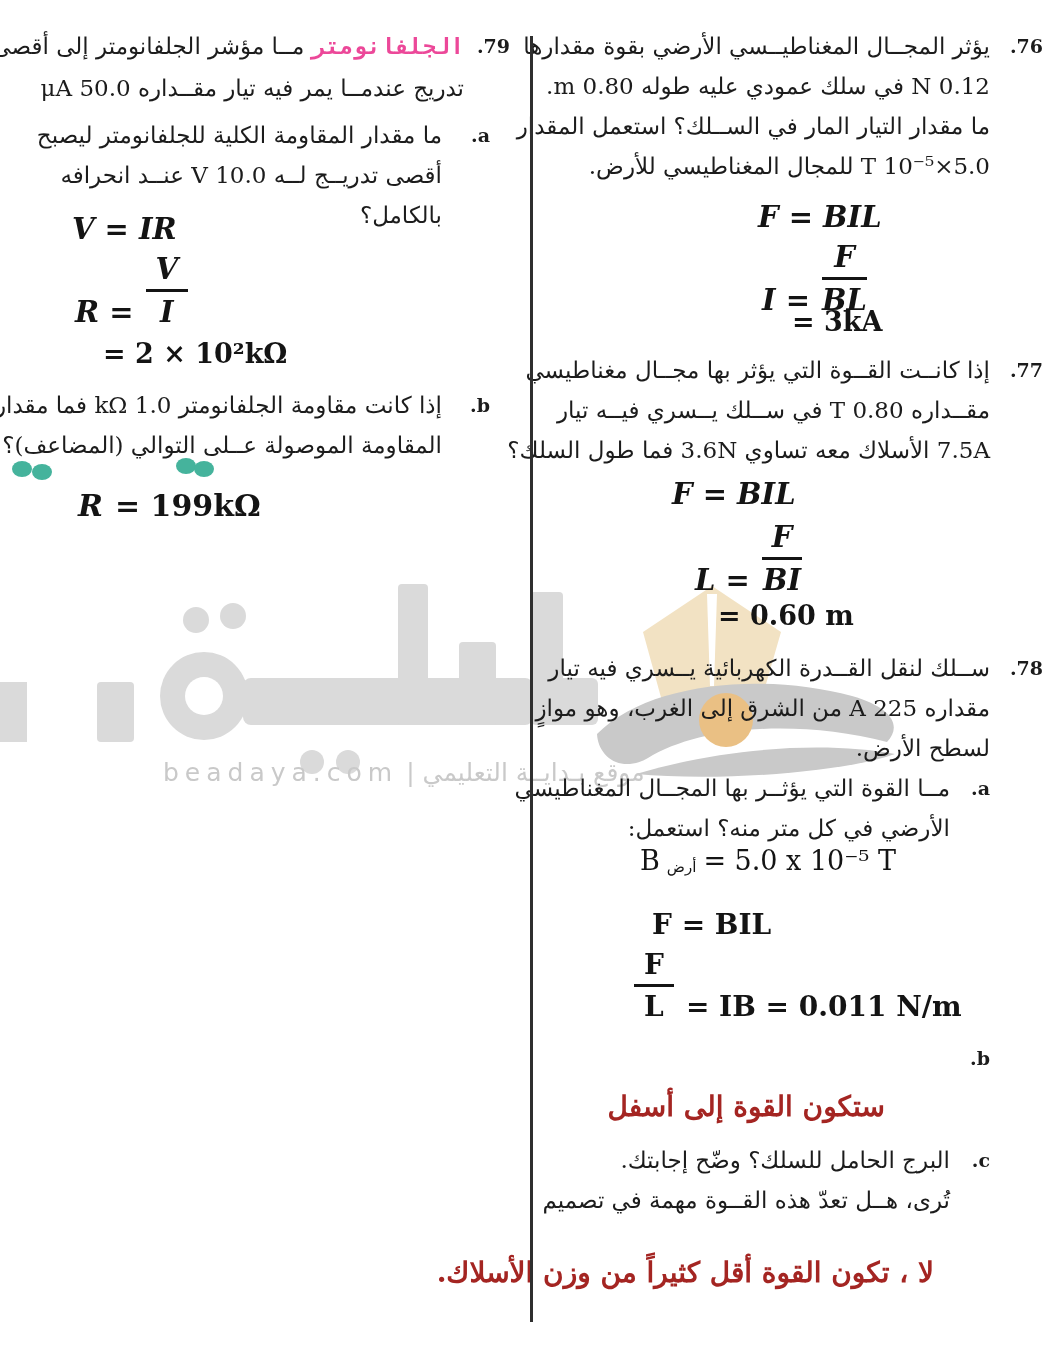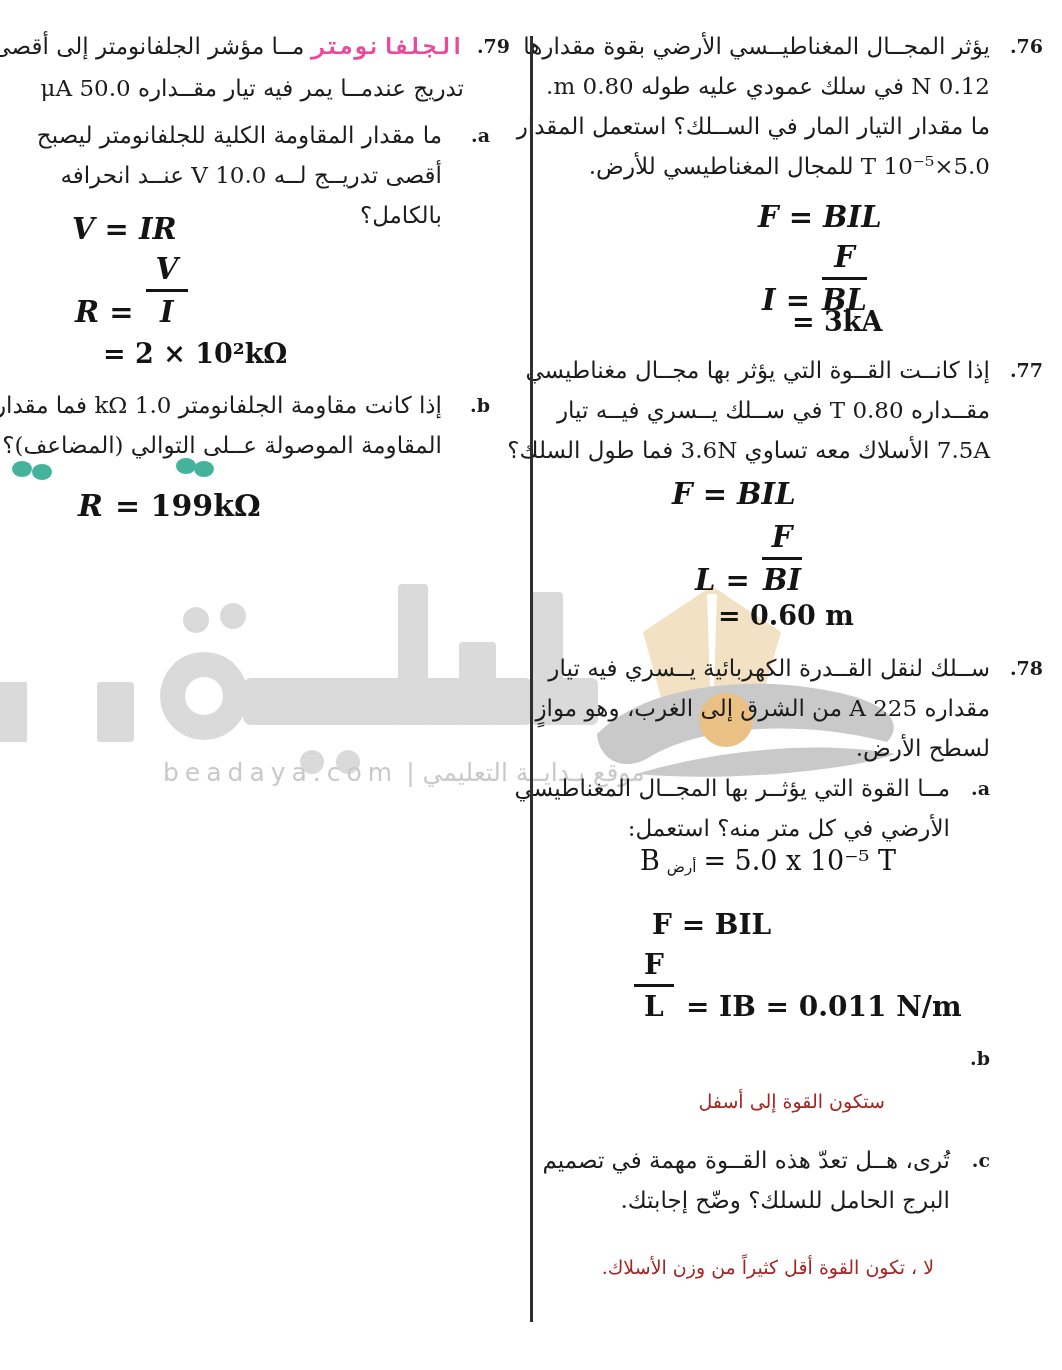--- a/index.html
+++ b/index.html
@@ -16,21 +16,21 @@
   .formula{position:absolute;display:flex;align-items:flex-end;gap:12px;color:#141414;z-index:2;
            font-family:"DejaVu Serif",serif;}
   .mi{font-style:italic;font-weight:bold;}
   .mr{font-weight:600;}
   .f29{font-size:29px;}
   .f27{font-size:27px;}
   .frac{display:inline-block;text-align:center;vertical-align:middle;}
   .num{display:block;border-bottom:3px solid #141414;padding:0 10px 3px;}
   .den{display:block;padding-top:3px;}
   .bsub{font-size:15px;vertical-align:-7px;padding:0 3px;}
-  .ans-red{position:absolute;font-weight:normal;font-size:19px;white-space:nowrap;direction:rtl;z-index:2;
+  .ans-red{position:absolute;font-weight:bold;font-size:28px;white-space:nowrap;direction:rtl;z-index:2;
            font-family:"DejaVu Serif",serif;}
   
   .wm{position:absolute;left:0;top:556px;z-index:0;}
   .wm-caption{position:absolute;left:163px;top:758px;font-size:25px;white-space:nowrap;z-index:1;
               font-family:"DejaVu Sans",sans-serif;}
   .lat{letter-spacing:6px;}
   .teal-dots{position:absolute;left:0;top:455px;z-index:1;}
 </style>
 </head>
 <body>
@@ -148,22 +148,22 @@
     <span class="mr">= IB = 0.011 N/m</span>
   </div>
 
   <div class="block" style="left:545px;top:1038px;padding-right:95px;">
     <span class="marker" style="right:55px;">b.</span>
   </div>
   <div class="ans-red" style="right:177px;top:1090px;color:#a42522;">ستكون القوة إلى أسفل</div>
 
   <div class="block" style="left:545px;top:1140px;padding-right:95px;">
     <span class="marker" style="right:55px;">c.</span>
+    <div class="ln">البرج الحامل للسلك؟ وضّح إجابتك.</div>
     <div class="ln">تُرى، هــل تعدّ هذه القــوة مهمة في تصميم</div>
-    <div class="ln">البرج الحامل للسلك؟ وضّح إجابتك.</div>
   </div>
   <div class="ans-red" style="right:128px;top:1256px;color:#a42522;">لا ، تكون القوة أقل كثيراً من وزن الأسلاك.</div>
 
   <div class="block" style="left:12px;top:26px;padding-right:48px;">
     <span class="marker" style="right:2px;">79.</span>
     <div class="ln"><span class="kw" style="color:#ec4899;font-family:Liberation Mono, monospace;">الجلفانومتر</span><span> مــا مؤشر الجلفانومتر إلى أقصى</span></div>
     <div class="ln">تدريج عندمــا يمر فيه تيار مقــداره 50.0 μA</div>
   </div>
 
   <div class="block" style="left:12px;top:115px;padding-right:70px;">

